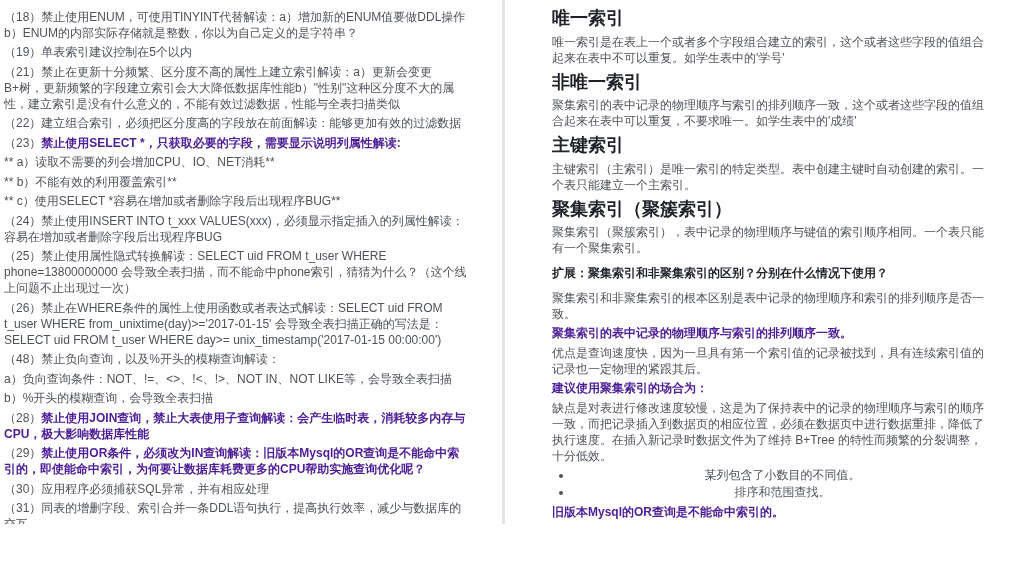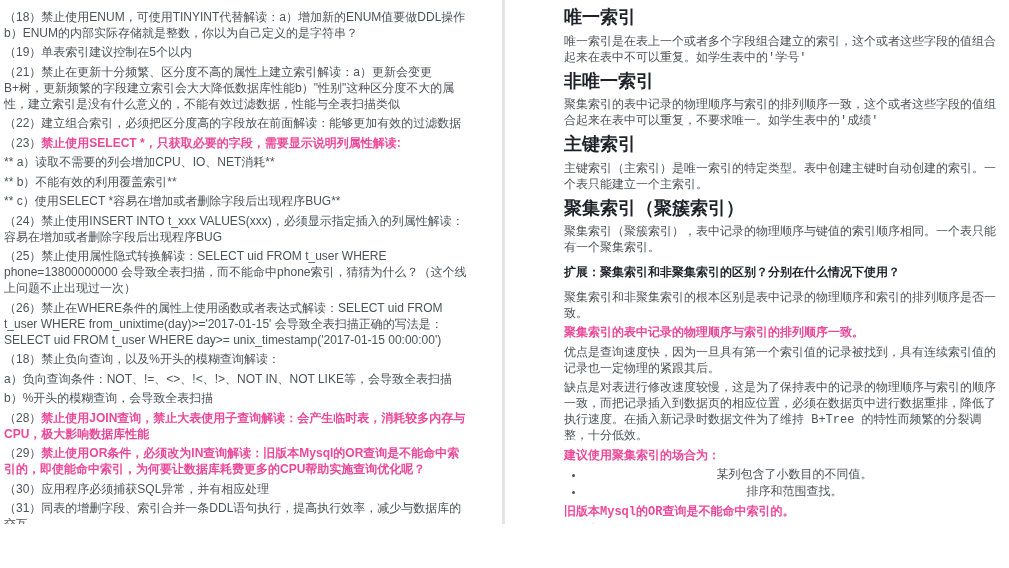--- a/index.html
+++ b/index.html
@@ -10,23 +10,23 @@
     overflow:hidden;
     font-family:"Liberation Sans","DejaVu Sans",sans-serif;
   }
   .col {
     position:absolute;
     color:#4e5359;
     font-size:12px;
     line-height:16px;
   }
   .col-left  { left:4px;  top:5px; width:466px; }
-  .col-right { left:564px; top:2px; width:440px;font-family:Liberation Mono, monospace; }
+  .col-right { left:552px; top:2px; width:440px; }
   .col p { margin:3.5px 0; }
-  .col strong { font-weight:700; color:#ec4899; }
+  .col strong { font-weight:700; color:#4c1d95; }
   .col h1 {
     font-size:21px; line-height:27px;
     margin:5px 0 4px;
     color:#1f2329; font-weight:700;
   }
   .col-right h1 { font-size:12px; line-height:26px; margin:4px 0 3px; }
   .col h2 {
     font-size:18px; line-height:24px;
     margin:4px 0 2px;
     color:#1f2329; font-weight:700;
@@ -56,21 +56,21 @@
       <p><span>（19）单表索引建议控制在5个以内</span></p>
       <p><span>（21）禁止在更新十分频繁、区分度不高的属性上建立索引解读：a）更新会变更B+树，更新频繁的字段建立索引会大大降低数据库性能b）"性别"这种区分度不大的属性，建立索引是没有什么意义的，不能有效过滤数据，性能与全表扫描类似</span></p>
       <p><span>（22）建立组合索引，必须把区分度高的字段放在前面解读：能够更加有效的过滤数据</span></p>
       <p><span>（23）</span><strong>禁止使用SELECT *，只获取必要的字段，需要显示说明列属性解读:</strong></p>
       <p><span>** a）读取不需要的列会增加CPU、IO、NET消耗**</span></p>
       <p><span>** b）不能有效的利用覆盖索引**</span></p>
       <p><span>** c）使用SELECT *容易在增加或者删除字段后出现程序BUG**</span></p>
       <p><span>（24）禁止使用INSERT INTO t_xxx VALUES(xxx)，必须显示指定插入的列属性解读：容易在增加或者删除字段后出现程序BUG</span></p>
       <p><span>（25）禁止使用属性隐式转换解读：SELECT uid FROM t_user WHERE phone=13800000000 会导致全表扫描，而不能命中phone索引，猜猜为什么？（这个线上问题不止出现过一次）</span></p>
       <p><span>（26）禁止在WHERE条件的属性上使用函数或者表达式解读：SELECT uid FROM t_user WHERE from_unixtime(day)&gt;='2017-01-15' 会导致全表扫描正确的写法是：SELECT uid FROM t_user WHERE day&gt;= unix_timestamp('2017-01-15 00:00:00')</span></p>
-      <p><span>（18）禁止负向查询，以及%开头的模糊查询解读：</span></p>
+      <p><span>（48）禁止负向查询，以及%开头的模糊查询解读：</span></p>
       <p><span>a）负向查询条件：NOT、!=、&lt;&gt;、!&lt;、!&gt;、NOT IN、NOT LIKE等，会导致全表扫描</span></p>
       <p><span>b）%开头的模糊查询，会导致全表扫描</span></p>
       <p><span>（28）</span><strong>禁止使用JOIN查询，禁止大表使用子查询解读：会产生临时表，消耗较多内存与CPU，极大影响数据库性能</strong></p>
       <p><span>（29）</span><strong>禁止使用OR条件，必须改为IN查询解读：旧版本Mysql的OR查询是不能命中索引的，即使能命中索引，为何要让数据库耗费更多的CPU帮助实施查询优化呢？</strong></p>
       <p><span>（30）应用程序必须捕获SQL异常，并有相应处理</span></p>
       <p><span>（31）同表的增删字段、索引合并一条DDL语句执行，提高执行效率，减少与数据库的交互。</span></p>
     </div>
   <div class="divider"></div>
   <div class="col col-right" id="col-right">
       <h2><span>唯一索引</span></h2>
@@ -78,22 +78,22 @@
       <h2><span>非唯一索引</span></h2>
       <p><span>聚集索引的表中记录的物理顺序与索引的排列顺序一致，这个或者这些字段的值组合起来在表中可以重复，不要求唯一。如学生表中的'成绩'</span></p>
       <h2><span>主键索引</span></h2>
       <p><span>主键索引（主索引）是唯一索引的特定类型。表中创建主键时自动创建的索引。一个表只能建立一个主索引。</span></p>
       <h2><span>聚集索引（聚簇索引）</span></h2>
       <p><span>聚集索引（聚簇索引），表中记录的物理顺序与键值的索引顺序相同。一个表只能有一个聚集索引。</span></p>
       <h1><span>扩展：聚集索引和非聚集索引的区别？分别在什么情况下使用？</span></h1>
       <p><span>聚集索引和非聚集索引的根本区别是表中记录的物理顺序和索引的排列顺序是否一致。</span></p>
       <p><strong>聚集索引的表中记录的物理顺序与索引的排列顺序一致。</strong></p>
       <p><span>优点是查询速度快，因为一旦具有第一个索引值的记录被找到，具有连续索引值的记录也一定物理的紧跟其后。</span></p>
+      <p><strong>建议使用聚集索引的场合为：</strong></p>
       <p><span>缺点是对表进行修改速度较慢，这是为了保持表中的记录的物理顺序与索引的顺序一致，而把记录插入到数据页的相应位置，必须在数据页中进行数据重排，降低了执行速度。在插入新记录时数据文件为了维持 B+Tree 的特性而频繁的分裂调整，十分低效。</span></p>
-      <p><strong>建议使用聚集索引的场合为：</strong></p>
       <ul>
         <li>某列包含了小数目的不同值。</li>
         <li>排序和范围查找。</li>
       </ul>
       <p><strong>旧版本Mysql的OR查询是不能命中索引的。</strong></p>
       <p><strong>其他方面的区别：</strong></p>
     </div>
   <div class="watermark">@稀土掘金技术社区</div>
 </div>
 

